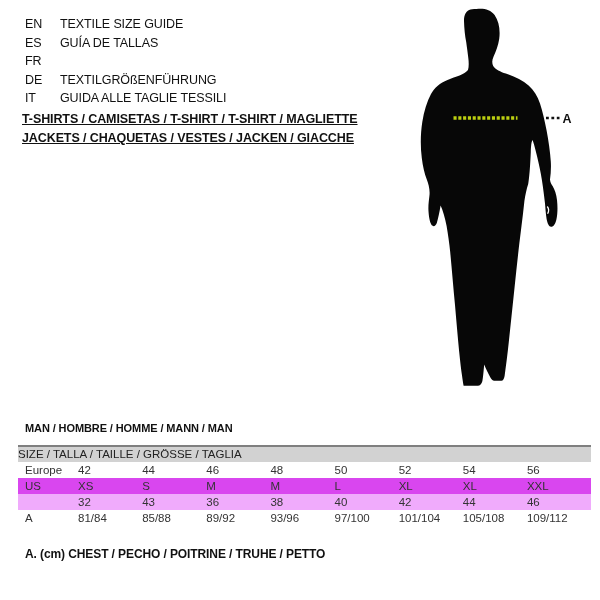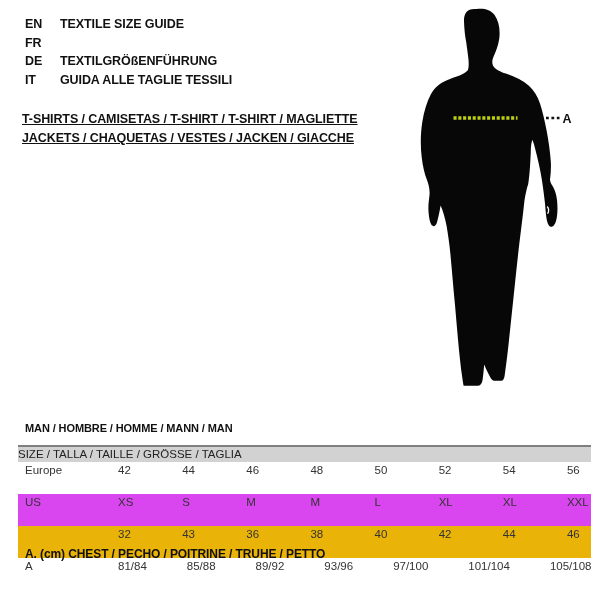--- a/index.html
+++ b/index.html
@@ -3,48 +3,52 @@
 <meta charset="utf-8">
 <style>
   html,body{margin:0;padding:0;background:#fff;}
   .page{
     position:relative;width:600px;height:600px;background:#ffffff;
     font-family:"Liberation Sans","DejaVu Sans",sans-serif;overflow:hidden;
     color:#111;
   }
   
   .lang-block{position:absolute;left:25px;top:15px;}
-  .lang-row{display:flex;line-height:18.5px;font-weight:bold;font-size:12.5px;letter-spacing:-0.1px;}
+  .lang-row{display:flex;line-height:18.5px;font-weight:normal;font-size:12.5px;letter-spacing:-0.1px;}
   .lang-code{width:35px;flex:0 0 35px;}
   .lang-title{white-space:nowrap;}
   
   .category-block{position:absolute;left:22px;top:110px;}
   .category-line{line-height:18.5px;font-weight:bold;font-size:12.5px;letter-spacing:-0.1px;white-space:nowrap;text-decoration:underline;}
   
   .figure-wrap{position:absolute;left:405px;top:0;width:195px;height:400px;}
   .figure-wrap svg{display:block;width:100%;height:100%;}
   
   .section-title{position:absolute;left:25px;top:422px;font-weight:bold;font-size:11px;letter-spacing:-0.1px;}
   
   .size-table{position:absolute;left:18px;top:445px;width:573px;border-top:2px solid #7f7f7f;font-size:11.5px;color:#333;}
   .st-header{height:15px;line-height:15px;padding-left:0;color:#222;}
-  .st-row{display:flex;height:32px;line-height:16.5px;gap:40px;}
+  .st-row{display:flex;height:16px;line-height:16.5px;}
   .st-label{flex:0 0 53px;padding-left:7px;text-align:left;}
   .st-cell{flex:1 1 0;text-align:left;}
   .footnote{position:absolute;left:25px;top:547px;font-weight:bold;font-size:12px;letter-spacing:-0.1px;}
 </style>
 </head>
 <body>
 
 <div class="page">
 
   <div class="lang-block">
     <div class="lang-row">
       <span class="lang-code">EN</span>
       <span class="lang-title">TEXTILE SIZE GUIDE</span>
+    </div>
+    <div class="lang-row">
+      <span class="lang-code">ES</span>
+      <span class="lang-title">GUÍA DE TALLAS</span>
     </div>
     <div class="lang-row">
       <span class="lang-code">FR</span>
     </div>
     <div class="lang-row">
       <span class="lang-code">DE</span>
       <span class="lang-title">TEXTILGRÖßENFÜHRUNG</span>
     </div>
     <div class="lang-row">
       <span class="lang-code">IT</span>
@@ -143,21 +147,21 @@
       <div class="st-cell">XS</div>
       <div class="st-cell">S</div>
       <div class="st-cell">M</div>
       <div class="st-cell">M</div>
       <div class="st-cell">L</div>
       <div class="st-cell">XL</div>
       <div class="st-cell">XL</div>
       <div class="st-cell">XXL</div>
     </div>
 
-    <div class="st-row" style="background-color: #eab308;">
+    <div class="st-row" style="background-color: #f0abfc;">
       <div class="st-label"></div>
       <div class="st-cell">32</div>
       <div class="st-cell">43</div>
       <div class="st-cell">36</div>
       <div class="st-cell">38</div>
       <div class="st-cell">40</div>
       <div class="st-cell">42</div>
       <div class="st-cell">44</div>
       <div class="st-cell">46</div>
     </div>

